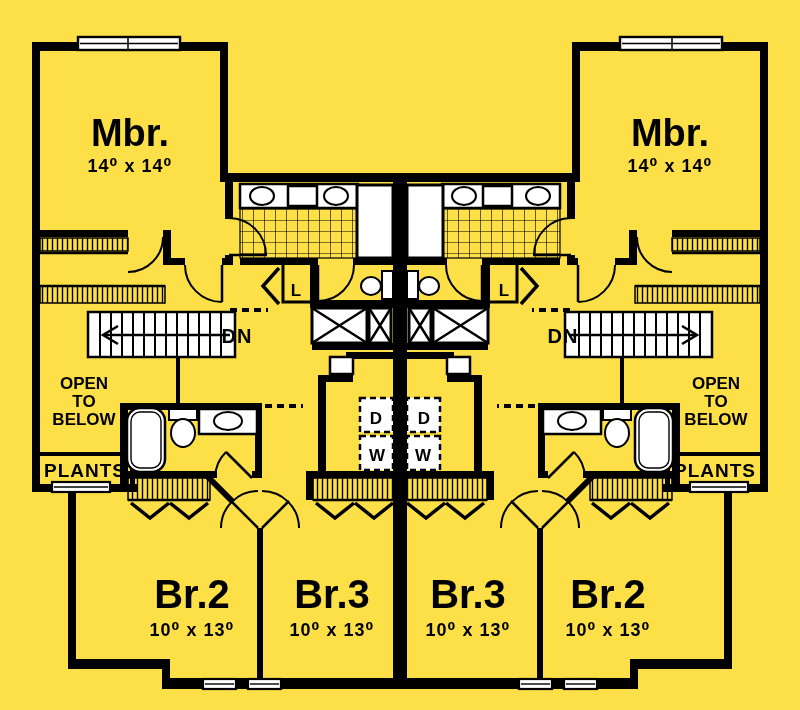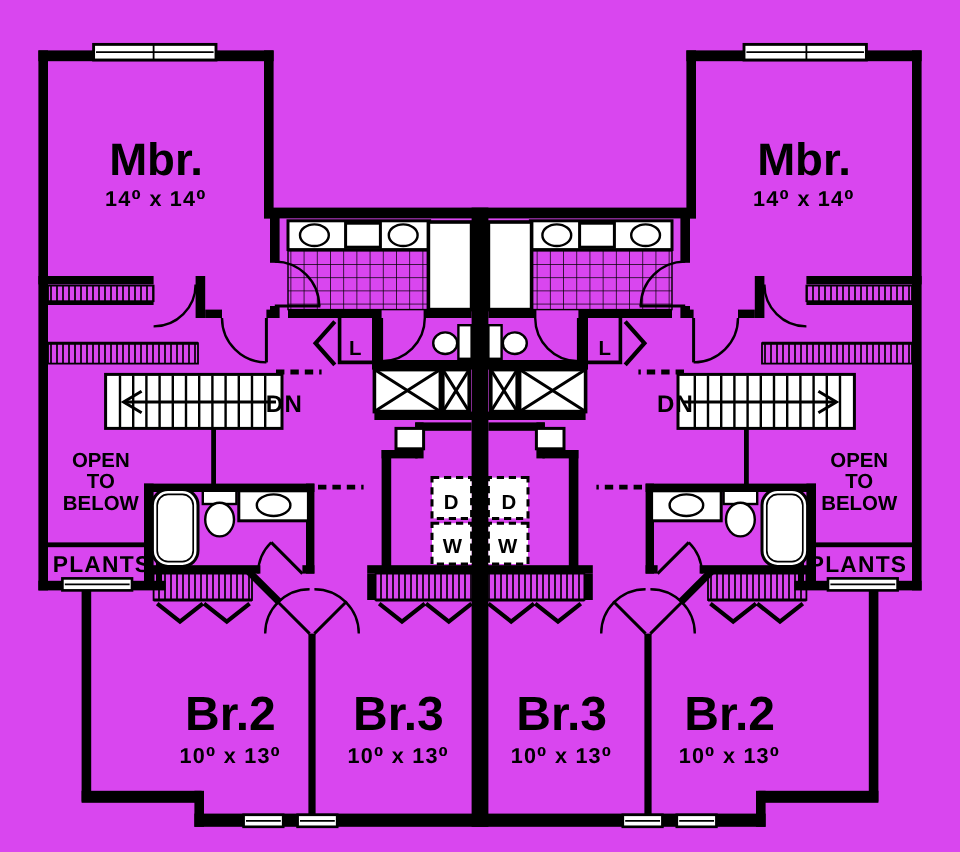--- a/index.html
+++ b/index.html
@@ -1,16 +1,16 @@
 <!DOCTYPE html>
 <html><head>
 <meta charset="utf-8">
 <style>
   html,body{margin:0;padding:0;background:#ffffff;}
-  .page{width:800px;height:710px;background:#d946ef;position:relative;overflow:hidden;}
+  .page{width:800px;height:710px;background:#fde047;position:relative;overflow:hidden;}
   svg{display:block;}
   text{font-family:"Liberation Sans","DejaVu Sans",sans-serif;fill:#000;}
   .room-name{font-size:38px;font-weight:bold;}
   .bed-name{font-size:40px;font-weight:bold;}
   .dims{font-size:18px;font-weight:bold;letter-spacing:1px;}
   .small-label{font-size:17px;font-weight:bold;}
   .mid-label{font-size:19px;font-weight:bold;letter-spacing:1px;}
   .dn-label{font-size:20px;font-weight:bold;letter-spacing:1px;}
 </style>
 </head>

